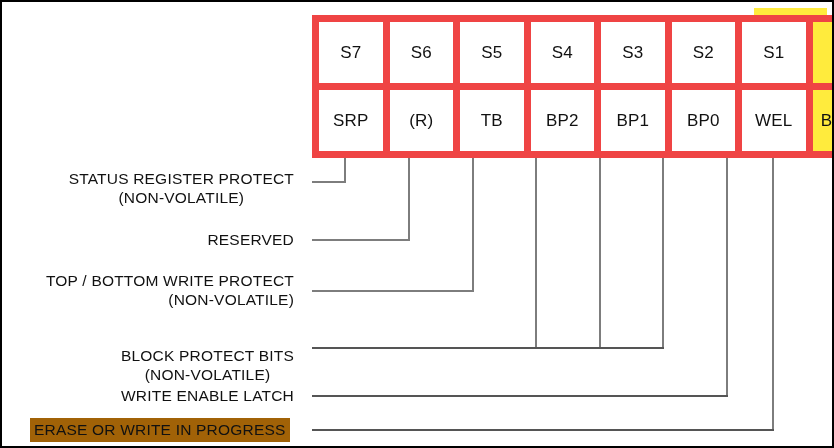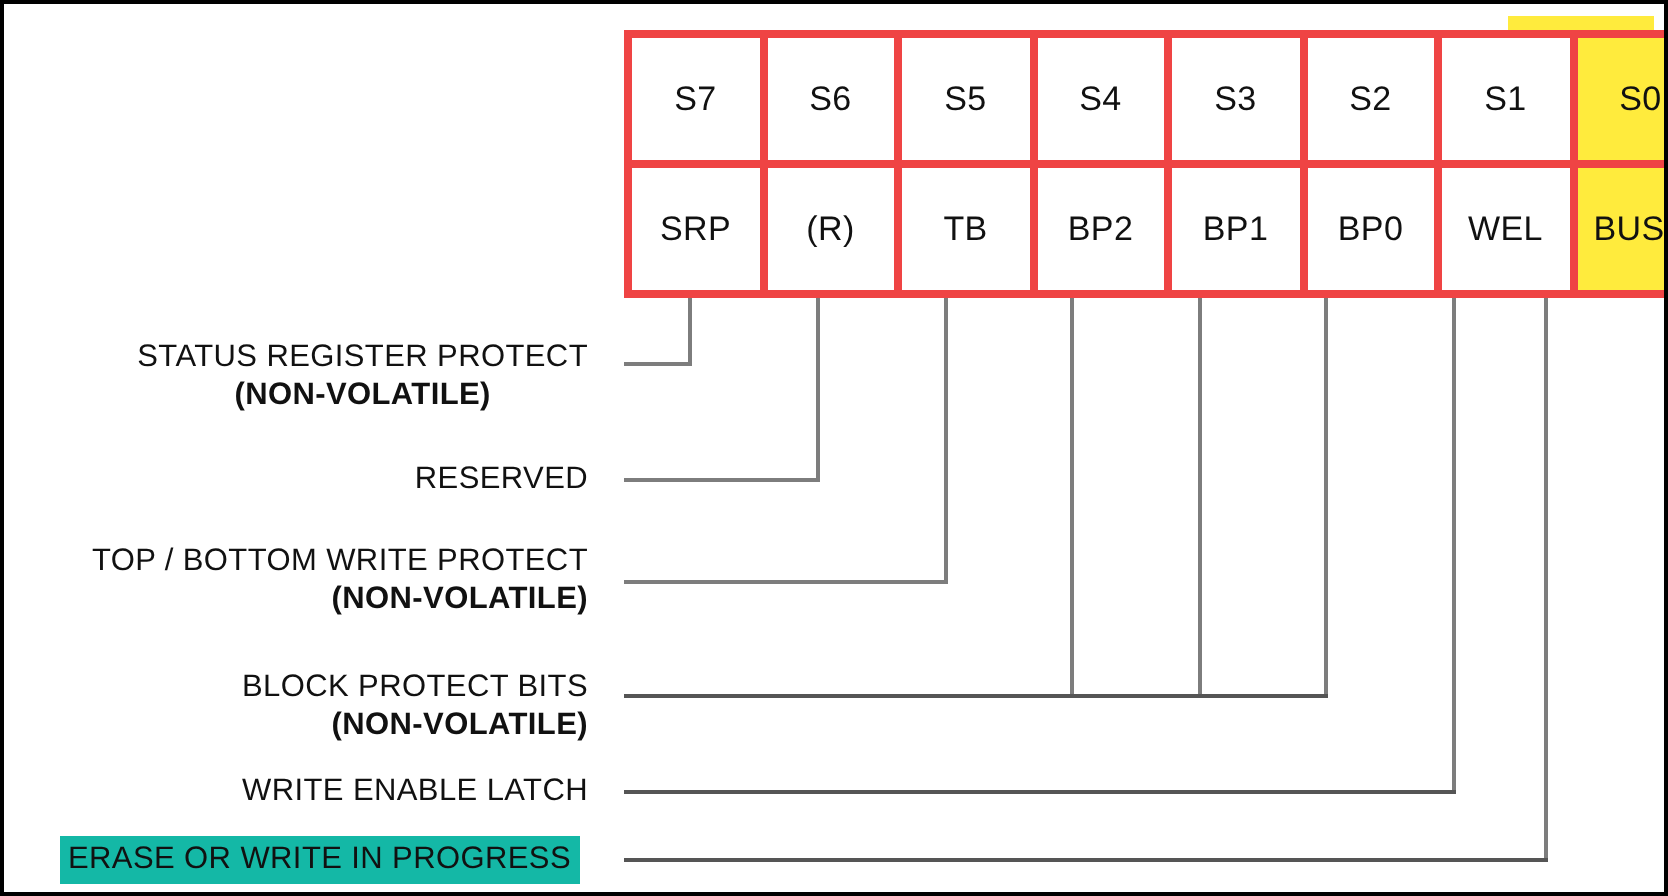--- a/index.html
+++ b/index.html
@@ -25,21 +25,21 @@
     top: 13px;
     width: 508px;
     height: 122px;
     border-collapse: collapse;
     table-layout: fixed;
     z-index: 3;
   }
   #sr-table td {
     width: 63.5px;
     height: 61px;
-    border: 4px solid #ef4444;
+    border: 7px solid #ef4444;
     text-align: center;
     vertical-align: middle;
     font-size: 17px;
     color: #111111;
     background: #ffffff;
     padding: 0;
     letter-spacing: 0.2px;
   }
   #sr-table td.hl {
     background: #ffeb3d;
@@ -70,26 +70,26 @@
   .label {
     position: absolute;
     right: 538px;            
     text-align: right;
     font-size: 15.5px;
     line-height: 19px;
     color: #111111;
     white-space: nowrap;
     letter-spacing: 0.2px;
   }
-  .label .l2 { display: block; font-weight: bold; }
+  .label .l2 { display: block; }
   .label.highlight-text {
     right: auto;
     left: 28px;
     text-align: left;
-    background: #14b8a6;
+    background: #a16207;
     padding: 2px 4px 3px 4px;
   }
 </style>
 </head>
 <body>
 
 <div id="root">
 
   <div class="col-highlight"></div>
 
@@ -145,21 +145,21 @@
 
   <div class="label" style="top:228px;margin-left:21px;">
     <span>RESERVED</span>
   </div>
 
   <div class="label" style="top:269px;">
     <span>TOP / BOTTOM WRITE PROTECT</span>
     <span class="l2">(NON-VOLATILE)</span>
   </div>
 
-  <div class="label" style="top:332px;">
+  <div class="label" style="top:344px;text-align:center;">
     <span>BLOCK PROTECT BITS</span>
     <span class="l2">(NON-VOLATILE)</span>
   </div>
 
   <div class="label" style="top:384px;">
     <span>WRITE ENABLE LATCH</span>
   </div>
 
   <div class="label highlight-text" style="top:416px;">
     <span>ERASE OR WRITE IN PROGRESS</span>

